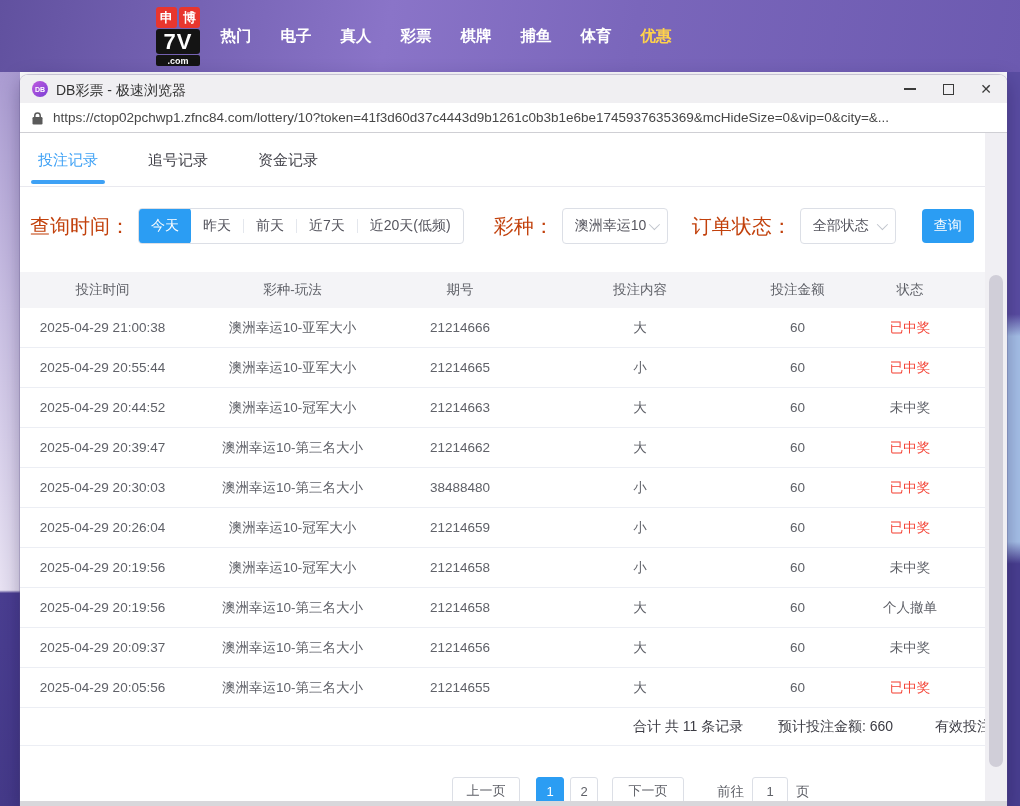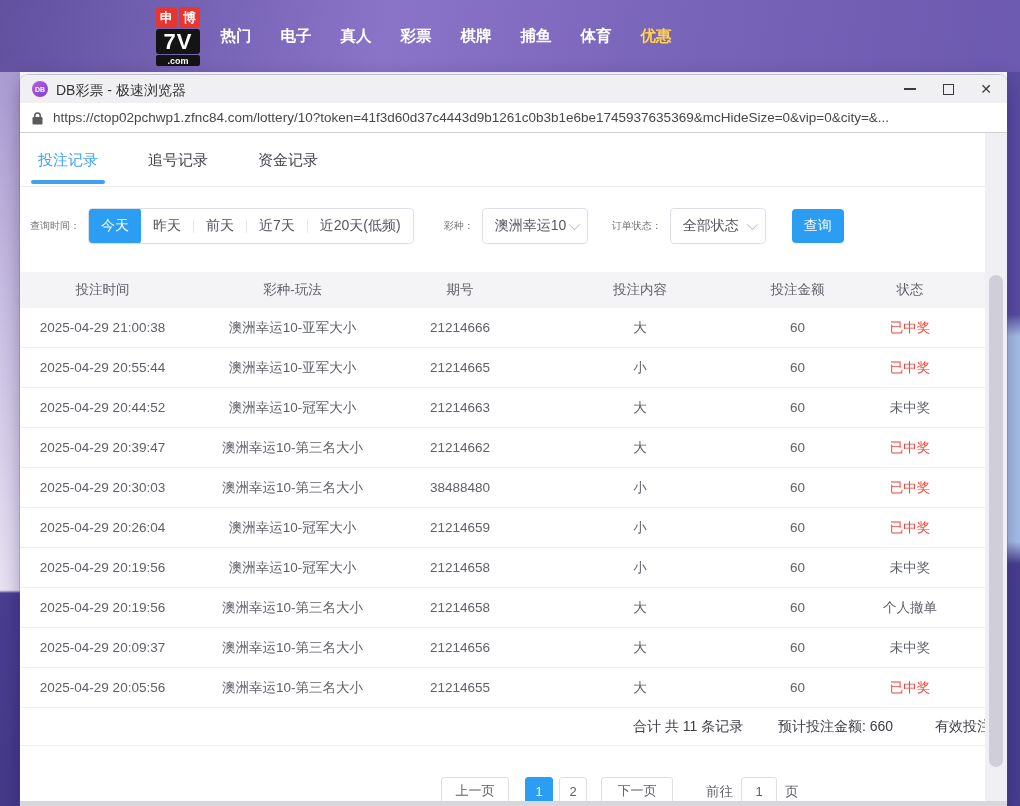--- a/index.html
+++ b/index.html
@@ -51,21 +51,21 @@
 
   
   .tabs { position:absolute; left:18px; top:0; display:flex; }
   .tab { position:relative; margin-right:50px; padding-top:18px; height:52px; font-size:15px; color:#404048; cursor:pointer; }
   .tab.active { color:#3ea1f5; }
   .tab-underline { position:absolute; left:-7px; right:-7px; bottom:1px; height:4px; border-radius:2px; background:#3ea1f5; }
   .tabbar-line { position:absolute; top:53px; left:0; width:987px; height:1px; background:#e9e9ef; }
 
   
   .filters { position:absolute; top:75px; left:10px; height:36px; display:flex; align-items:center; }
-  .flabel { font-size:10px; color:#737373; margin-right:8px; white-space:nowrap; }
+  .flabel { font-size:20px; color:#c2410c; margin-right:8px; white-space:nowrap; }
   .time-group { display:flex; align-items:center; height:36px; border:1px solid #dcdfe6; border-radius:4px; background:#fff; overflow:hidden; }
   .time-opt { position:relative; padding:0 12px; height:36px; display:flex; align-items:center; font-size:14px; color:#55555e; cursor:pointer; }
   .time-opt.active { background:#2b9df3; color:#fff; border-radius:4px; }
   .time-sep { width:1px; height:14px; background:#e4e7ed; }
   .select { display:flex; align-items:center; justify-content:space-between; width:106px; height:36px;
     border:1px solid #dcdfe6; border-radius:4px; padding:0 10px 0 12px; font-size:14px; color:#55555e; cursor:pointer; background:#fff; }
   .select.narrow { width:96px; }
   .chevron { width:8px; height:8px; border-right:1.5px solid #c0c4cc; border-bottom:1.5px solid #c0c4cc;
     transform:rotate(45deg) translateY(-2px); }
   .ml30 { margin-left:30px; } .ml24 { margin-left:24px; }
@@ -84,21 +84,21 @@
   .td.st-red { color:#f44336; }
 
   
   .summary { position:absolute; top:575px; left:0; width:987px; height:38px; border-bottom:1px solid #eceef4;text-align:center; }
   .summary-item { position:absolute; top:10px; font-size:14px; color:#3c3c44; white-space:nowrap; }
   .summary-item:nth-child(1){ left:613px; }
   .summary-item:nth-child(2){ left:758px; }
   .summary-item:nth-child(3){ left:915px; }
 
   
-  .pagination { position:absolute; top:644px; left:1px; width:893px; height:28px; }
+  .pagination { position:absolute; top:644px; left:12px; width:893px; height:28px; }
   .pg-btn { position:absolute; top:0; height:28px; border:1px solid #dcdfe6; border-radius:3px; background:#fff;
     color:#5f6168; font-size:13px; display:flex; align-items:center; justify-content:center; cursor:pointer; }
   .pg-prev { left:420px; width:68px; }
   .pg-next { left:580px; width:72px; }
   .pg-page { position:absolute; top:0; width:28px; height:28px; border:1px solid #dcdfe6; border-radius:3px;
     background:#fff; color:#5f6168; font-size:13px; display:flex; align-items:center; justify-content:center; cursor:pointer; }
   .pg-page.active { background:#2b9df3; border-color:#2b9df3; color:#fff; }
   .pg-goto-label { position:absolute; left:685px; top:6px; font-size:13.5px; color:#5f6168; }
   .pg-goto-input { position:absolute; left:720px; top:0; width:36px; height:28px; border:1px solid #dcdfe6;
     border-radius:3px; text-align:center; font-size:13px; color:#5f6168; font-family:inherit; }

